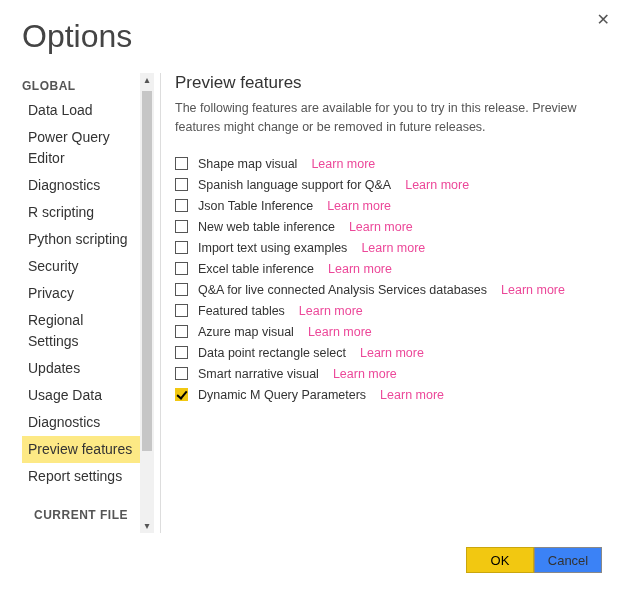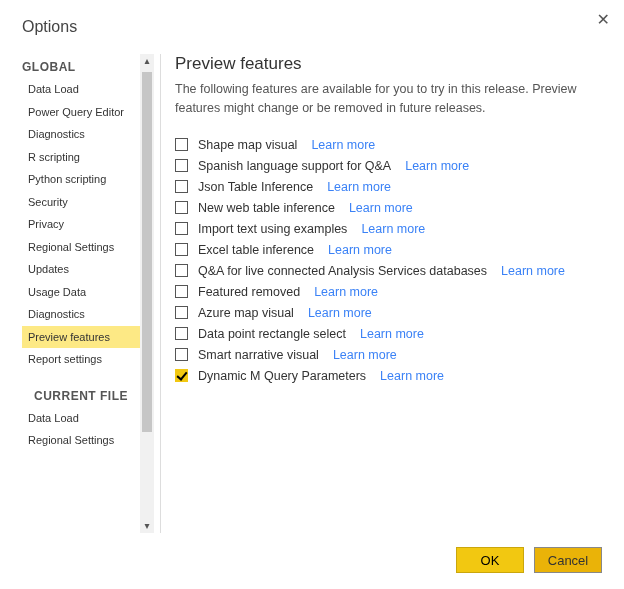--- a/index.html
+++ b/index.html
@@ -23,21 +23,21 @@
   .close-x {
     position: absolute;
     top: 10px;
     right: 14px;
     font-size: 16px;
     color: #555;
     cursor: pointer;
     font-family: Arial, sans-serif;
   }
   .title {
-    font-size: 16px;
+    font-size: 32px;
     font-weight: 300;
     color: #444;
     margin-bottom: 18px;
   }
   .body {
     display: flex;
     flex: 1;
     min-height: 0;
   }
   .sidebar-wrap {
@@ -51,21 +51,21 @@
   }
   .section-head {
     font-size: 12px;
     font-weight: 700;
     letter-spacing: 0.5px;
     color: #555;
     margin: 6px 0 4px 0;
   }
   .section-head.second { margin-top: 18px; text-align: center; }
   .nav-item {
-    font-size: 11px;
+    font-size: 14px;
     color: #333;
     padding: 3px 4px 3px 6px;
     cursor: pointer;
     line-height: 1.5;
   }
   .nav-item.selected {
     background: #fde985;
   }
   .scroll-track {
     width: 14px;
@@ -136,36 +136,35 @@
     content: "";
     position: absolute;
     left: 3px; top: 0px;
     width: 4px; height: 8px;
     border: solid #000;
     border-width: 0 2px 2px 0;
     transform: rotate(40deg);
   }
   .feature-label { color: #333; }
   .learn-more {
-    color: #3b82f6;
+    color: #ec4899;
     cursor: pointer;
     margin-left: 4px;
   }
   .footer {
     display: flex;
     justify-content: flex-end;
-    gap: 10px;
     padding-top: 14px;
   }
   .btn {
     min-width: 68px;
     height: 26px;
     font-size: 13px;
     border: 1px solid #888;
-    background: #eab308;
+    background: #3b82f6;
     cursor: pointer;
     display: flex;
     align-items: center;
     justify-content: center;
   }
   .btn.primary {
     background: #f2c811;
     border-color: #caa60d;
     color: #000;
   }
@@ -241,21 +240,21 @@
             <span class="feature-label">Excel table inference</span>
             <span class="learn-more">Learn more</span>
           </div>
           <div class="feature-row">
             <span class="checkbox"></span>
             <span class="feature-label">Q&amp;A for live connected Analysis Services databases</span>
             <span class="learn-more">Learn more</span>
           </div>
           <div class="feature-row">
             <span class="checkbox"></span>
-            <span class="feature-label">Featured removed</span>
+            <span class="feature-label">Featured tables</span>
             <span class="learn-more">Learn more</span>
           </div>
           <div class="feature-row">
             <span class="checkbox"></span>
             <span class="feature-label">Azure map visual</span>
             <span class="learn-more">Learn more</span>
           </div>
           <div class="feature-row">
             <span class="checkbox"></span>
             <span class="feature-label">Data point rectangle select</span>

